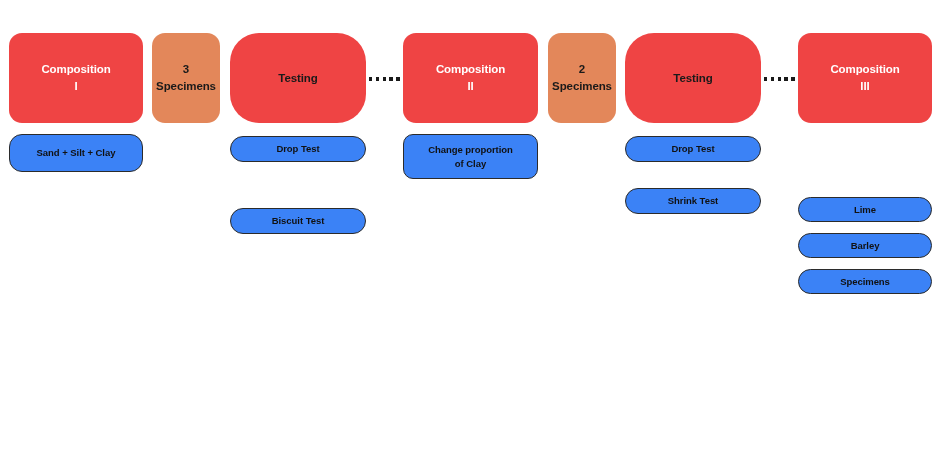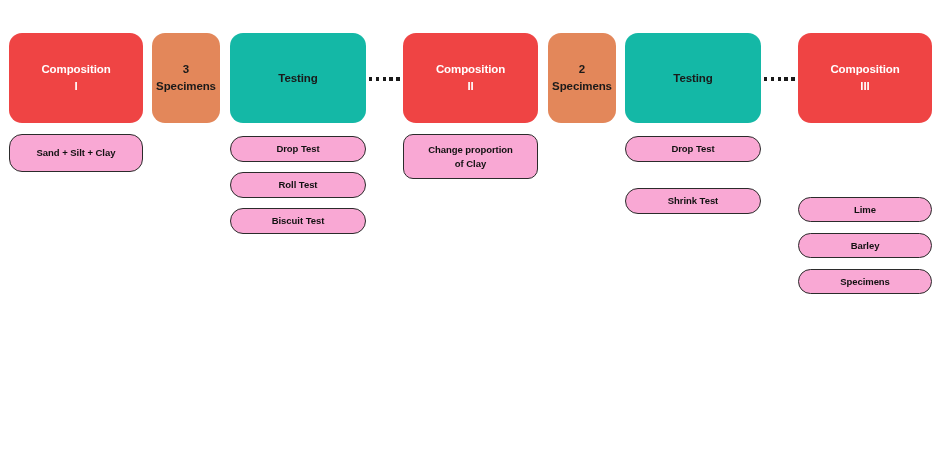--- a/index.html
+++ b/index.html
@@ -32,26 +32,26 @@
     font-size: 11.5px;
     font-weight: bold;
     line-height: 1.45;
     letter-spacing: -0.1px;
     box-sizing: border-box;
     padding: 2px 6px;
     white-space: pre-line;
   }
   .block.dark  { background: #ef4444; color: #ffffff; }
   .block.orange{ background: #e3875a; color: #1a1a1a; }
-  .block.yellow{ background: #14b8a6; color: #1a1a1a; }
+  .block.yellow{ background: #ef4444; color: #1a1a1a; border-radius: 29px; }
 
   
   .pill {
     position: absolute;
-    background: #f9a8d4;
+    background: #3b82f6;
     border: 1.4px solid #2b2b2b;
     border-radius: 13px;
     display: flex;
     align-items: center;
     justify-content: center;
     text-align: center;
     font-size: 9.5px;
     font-weight: bold;
     color: #111111;
     line-height: 1.38;
@@ -80,21 +80,20 @@
 I</div>
 
   <div class="block orange" style="left:152px; top:33px; width:68px; height:90px;">3
 Specimens</div>
 
   <div class="block yellow" style="left:230px; top:33px; width:136px; height:90px;">Testing</div>
 
   <div class="pill" style="left:9px; top:134px; width:134px; height:38px;">Sand + Silt + Clay</div>
 
   <div class="pill" style="left:230px; top:136px; width:136px; height:26px;">Drop Test</div>
-  <div class="pill" style="left:230px; top:172px; width:136px; height:26px;">Roll Test</div>
   <div class="pill" style="left:230px; top:208px; width:136px; height:26px;">Biscuit Test</div>
 
   <div class="connector" style="left:369px; top:77px; width:33px;"></div>
 
   <div class="block dark" style="left:403px; top:33px; width:135px; height:90px;">Composition
 II</div>
 
   <div class="block orange" style="left:548px; top:33px; width:68px; height:90px;">2
 Specimens</div>
 

